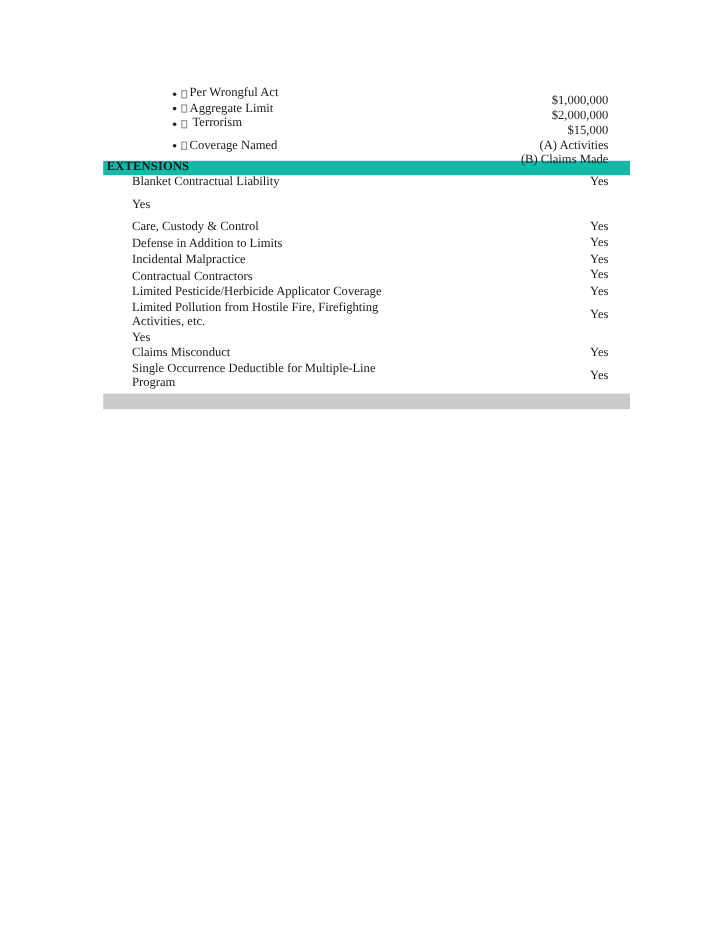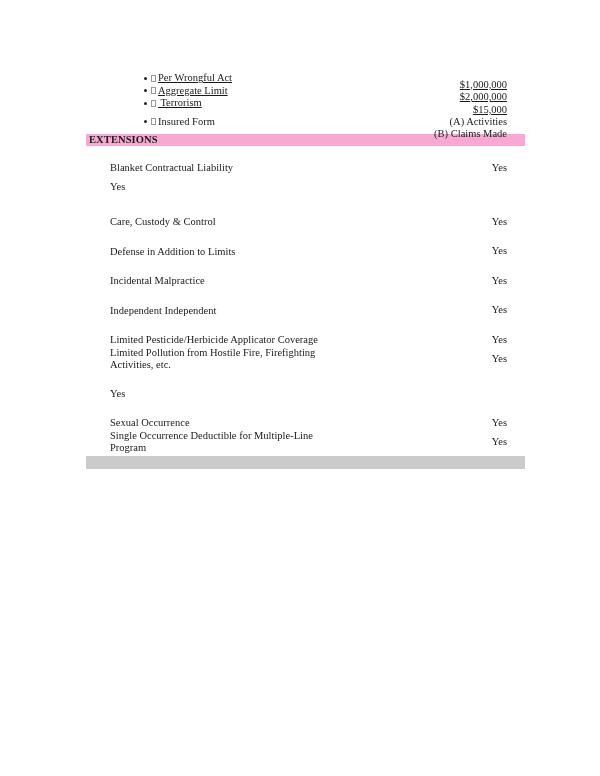--- a/index.html
+++ b/index.html
@@ -24,21 +24,21 @@
       width: 439px;
     }
     .bullet-row {
       position: relative;
       display: flex;
       align-items: center;
       justify-content: space-between;
       padding-left: 58px;
       padding-right: 18px;
     }
-    .bullet-row.single { height: 12.5px; text-decoration: underline; }
+    .bullet-row.single { height: 12.5px; }
     .bullet-row.double { height: 24px; }
     .bullet-left {
       display: flex;
       align-items: center;
     }
     .dot {
       display: inline-block;
       width: 3px;
       height: 3px;
       border-radius: 50%;
@@ -52,36 +52,36 @@
       border: 0.8px solid #999;
       margin-right: 2px;
       box-sizing: border-box;
     }
     .bullet-value {
       text-align: right;
       line-height: 11.5px;
       margin-top: 12px;
     }
     .section-bar {
-      background: #f9a8d4;
+      background: #14b8a6;
       height: 12px;
       line-height: 12px;
       padding-left: 3px;
       font-weight: bold;
       font-size: 10.5px;
       letter-spacing: 0.1px;
     }
     .ext-row {
       display: flex;
       align-items: center;
       justify-content: space-between;
       padding-left: 24px;
       padding-right: 18px;
     }
-    .ext-row.single { height: 13.4px; margin-top: 16px; }
+    .ext-row.single { height: 13.4px; }
     .ext-row.double { height: 24.5px; }
     .ext-label {
       max-width: 215px;
       line-height: 11.5px;
     }
     .ext-value {
       text-align: left;
     }
     .footer-bar {
       background: #cbcbcb;
@@ -118,21 +118,21 @@
       <span class="box"></span>
       <span style="white-space:pre;"> Terrorism</span>
     </div>
     <div class="bullet-value">$15,000</div>
   </div>
 
   <div class="bullet-row double">
     <div class="bullet-left">
       <span class="dot"></span>
       <span class="box"></span>
-      <span>Insured Form</span>
+      <span>Coverage Named</span>
     </div>
     <div class="bullet-value">
       <div>(A) Activities</div>
       <div>(B) Claims Made</div>
     </div>
   </div>
 
   <div class="section-bar">EXTENSIONS</div>
 
   <div class="ext-row single">
@@ -148,36 +148,36 @@
   </div>
   <div class="ext-row single">
     <div class="ext-label">Defense in Addition to Limits</div>
     <div class="ext-value">Yes</div>
   </div>
   <div class="ext-row single">
     <div class="ext-label">Incidental Malpractice</div>
     <div class="ext-value">Yes</div>
   </div>
   <div class="ext-row single">
-    <div class="ext-label">Independent Independent</div>
+    <div class="ext-label">Contractual Contractors</div>
     <div class="ext-value">Yes</div>
   </div>
   <div class="ext-row single">
     <div class="ext-label" style="max-width:260px;">Limited Pesticide/Herbicide Applicator Coverage</div>
     <div class="ext-value">Yes</div>
   </div>
   <div class="ext-row double">
     <div class="ext-label">Limited Pollution from Hostile Fire, Firefighting Activities, etc.</div>
     <div class="ext-value">Yes</div>
   </div>
   <div class="ext-row single">
     <div class="ext-value">Yes</div>
   </div>
   <div class="ext-row single">
-    <div class="ext-label">Sexual Occurrence</div>
+    <div class="ext-label">Claims Misconduct</div>
     <div class="ext-value">Yes</div>
   </div>
   <div class="ext-row double">
     <div class="ext-label">Single Occurrence Deductible for Multiple-Line Program</div>
     <div class="ext-value">Yes</div>
   </div>
 
   <div class="footer-bar"></div>
 </div>
 

